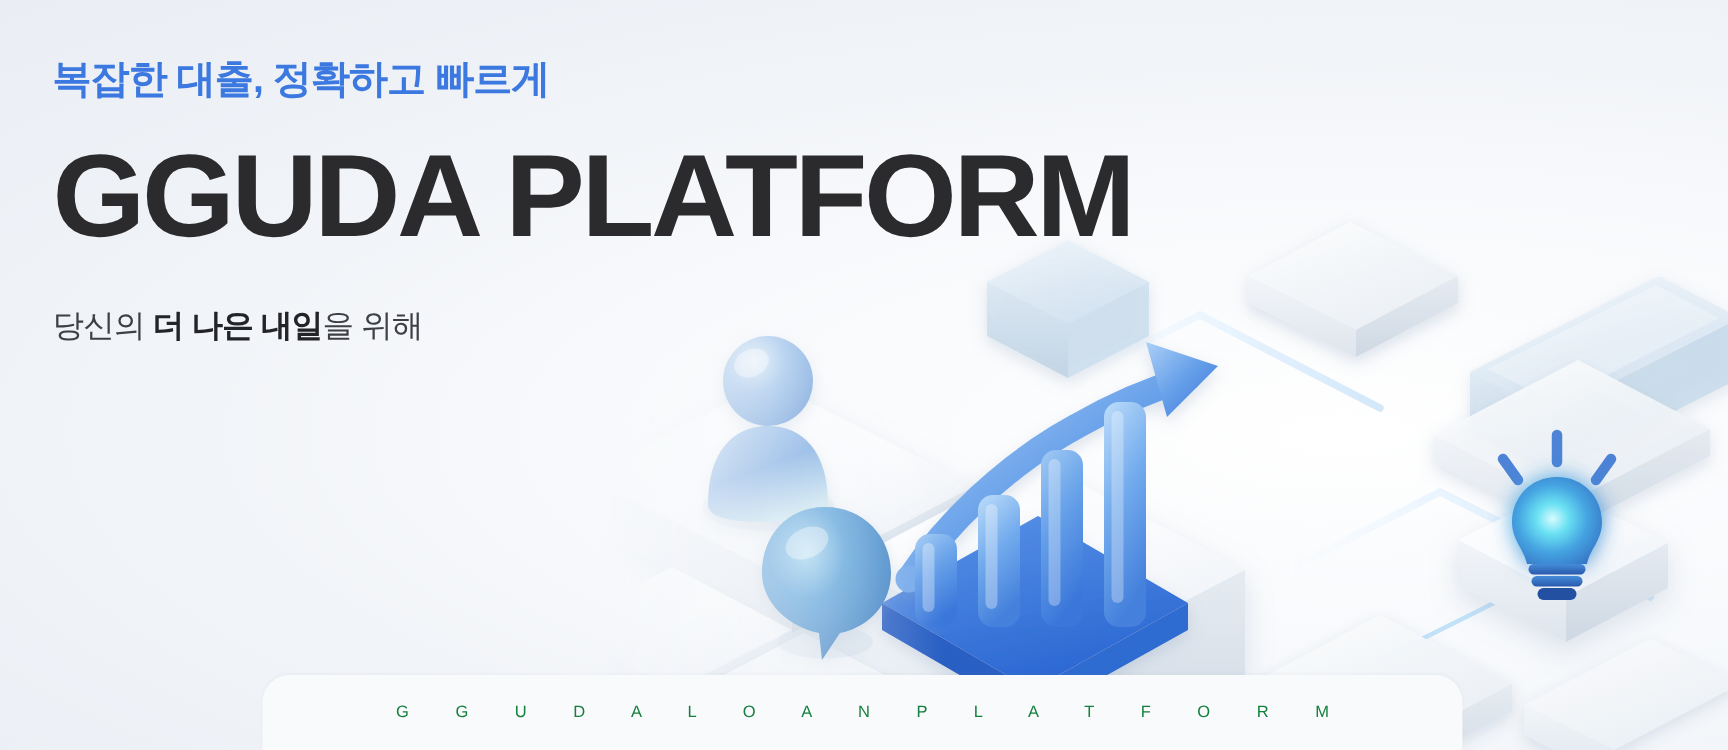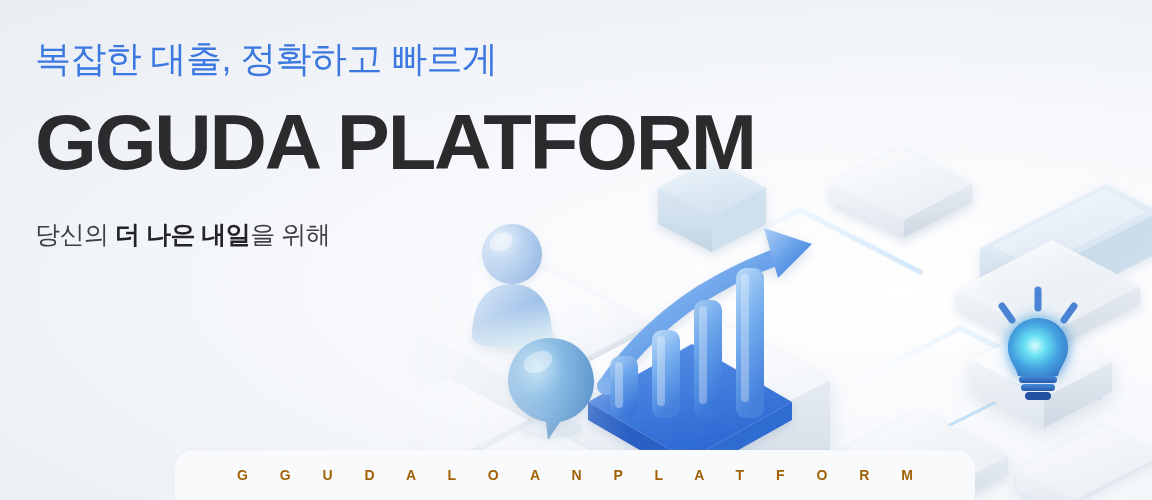--- a/index.html
+++ b/index.html
@@ -38,42 +38,42 @@
   
   #text-block {
     position: absolute;
     left: 35px;
     top: 36px;
     width: 600px;
     z-index: 6;
   }
 
   #eyebrow {
-    font-size: 36px;
-    font-weight: 400;
+    font-size: 26px;
+    font-weight: 700;
     letter-spacing: -0.6px;
     line-height: 1.25;
     white-space: nowrap;
   }
 
   #headline {
     margin-top: 22px;
     font-size: 78px;
     font-weight: 800;
     letter-spacing: -2.2px;
     line-height: 1.02;
     color: #2b2b2d;
     white-space: nowrap;
     transform: scaleX(1.02);
     transform-origin: left center;
   }
 
   #subcopy {
     margin-top: 32px;
-    font-size: 25px;
+    font-size: 21px;
     line-height: 1.55;
     font-weight: 500;
     color: #3d3f44;
     letter-spacing: -0.5px;
   }
   #subcopy .strong { font-weight: 800; color: #232427; }
 
   
   #bottom-strip {
     position: absolute;
@@ -84,23 +84,23 @@
     background: #f9fafc;
     border-top-left-radius: 18px;
     border-top-right-radius: 18px;
     display: flex;
     align-items: center;
     justify-content: center;
     z-index: 8;
     box-shadow: 0 -1px 2px rgba(120,135,160,0.05);
   }
   #strip-label {
-    font-size: 14px;
-    font-weight: 700;
-    color: #a16207;
+    font-size: 11px;
+    font-weight: 400;
+    color: #15803d;
     letter-spacing: 14px;
     text-indent: 14px;
     white-space: nowrap;
   }
 </style>
 </head>
 <body>
 
 <div id="banner">
 

